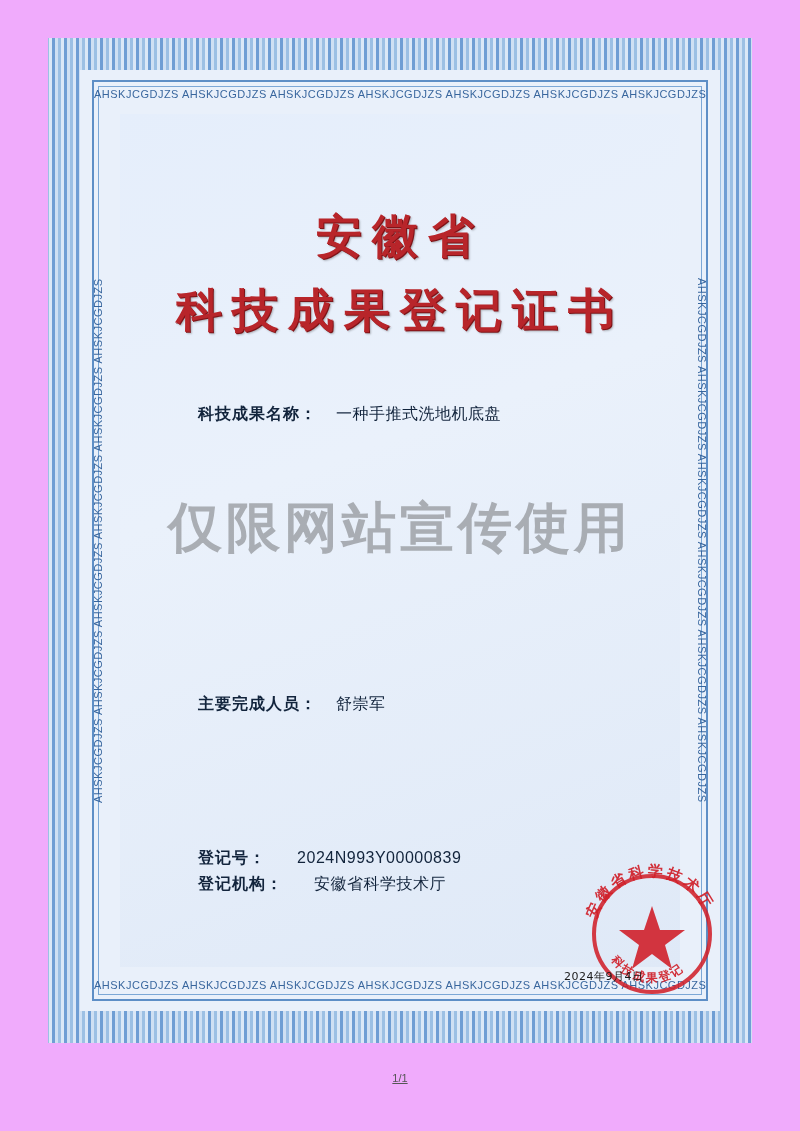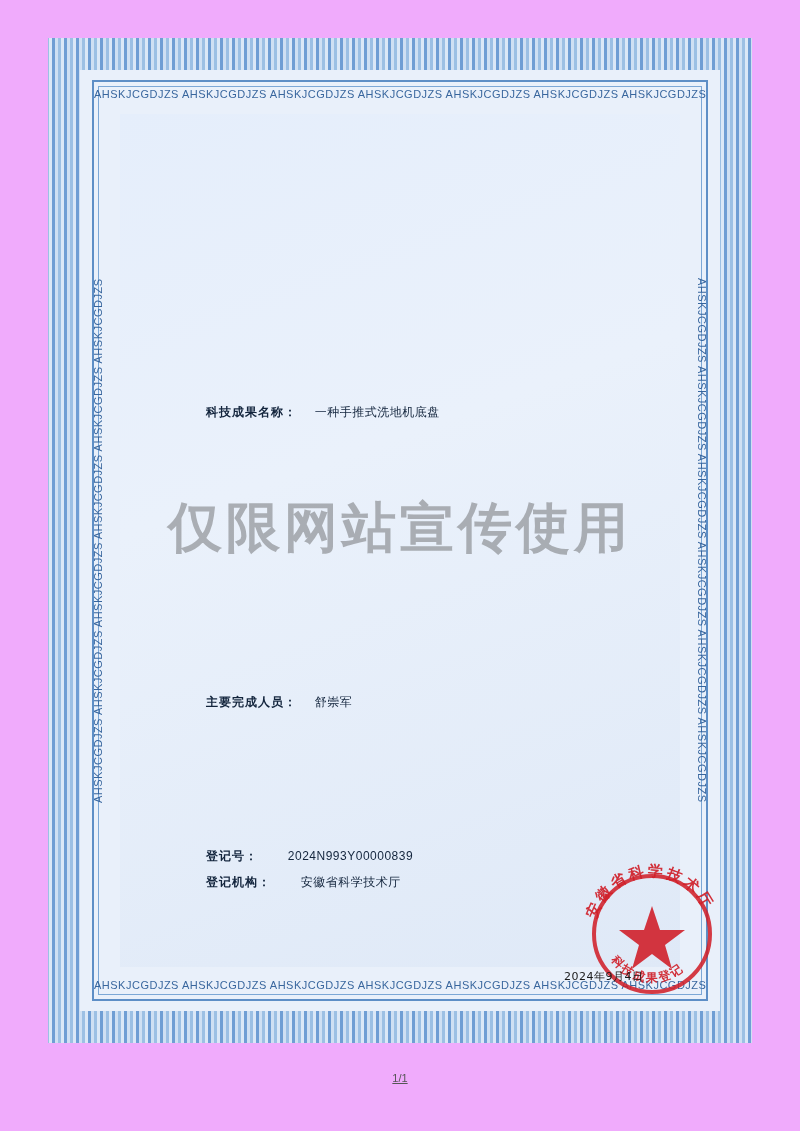--- a/index.html
+++ b/index.html
@@ -137,23 +137,23 @@
     font-family: "DejaVu Serif", serif;
     font-weight: bold;
     font-size: 46px;
     letter-spacing: 10px;
     color: #b8252a;
     text-shadow: 1px 1px 0 #7e1418, 2px 2px 2px rgba(0,0,0,0.25);
   }
 
   .field {
     position: absolute;
-    left: 86px;
+    left: 78px;
     right: 40px;
-    font-size: 12px;
+    font-size: 16px;
     color: #12243c;
     font-family: "DejaVu Sans", sans-serif;
   }
   .field .label {
     font-weight: bold;
     letter-spacing: 1px;
   }
   .field .value {
     margin-left: 14px;
     letter-spacing: 0.5px;
@@ -225,20 +225,24 @@
 
     <div class="inner-rule"></div>
 
     <div class="band band-top">AHSKJCGDJZS AHSKJCGDJZS AHSKJCGDJZS AHSKJCGDJZS AHSKJCGDJZS AHSKJCGDJZS AHSKJCGDJZS</div>
     <div class="band band-bottom">AHSKJCGDJZS AHSKJCGDJZS AHSKJCGDJZS AHSKJCGDJZS AHSKJCGDJZS AHSKJCGDJZS AHSKJCGDJZS</div>
     <div class="band band-left">AHSKJCGDJZS AHSKJCGDJZS AHSKJCGDJZS AHSKJCGDJZS AHSKJCGDJZS AHSKJCGDJZS</div>
     <div class="band band-right">AHSKJCGDJZS AHSKJCGDJZS AHSKJCGDJZS AHSKJCGDJZS AHSKJCGDJZS AHSKJCGDJZS</div>
 
     <div class="content">
 
+      <div class="title-wrap">
+        <div class="title-line1">安徽省</div>
+        <div class="title-line2">科技成果登记证书</div>
+      </div>
 
       <div class="field f-name">
         <span class="label">科技成果名称：</span>
         <span class="value">一种手推式洗地机底盘</span>
       </div>
 
 
       <div class="field f-person">
         <span class="label">主要完成人员：</span>
         <span class="value">舒崇军</span>

